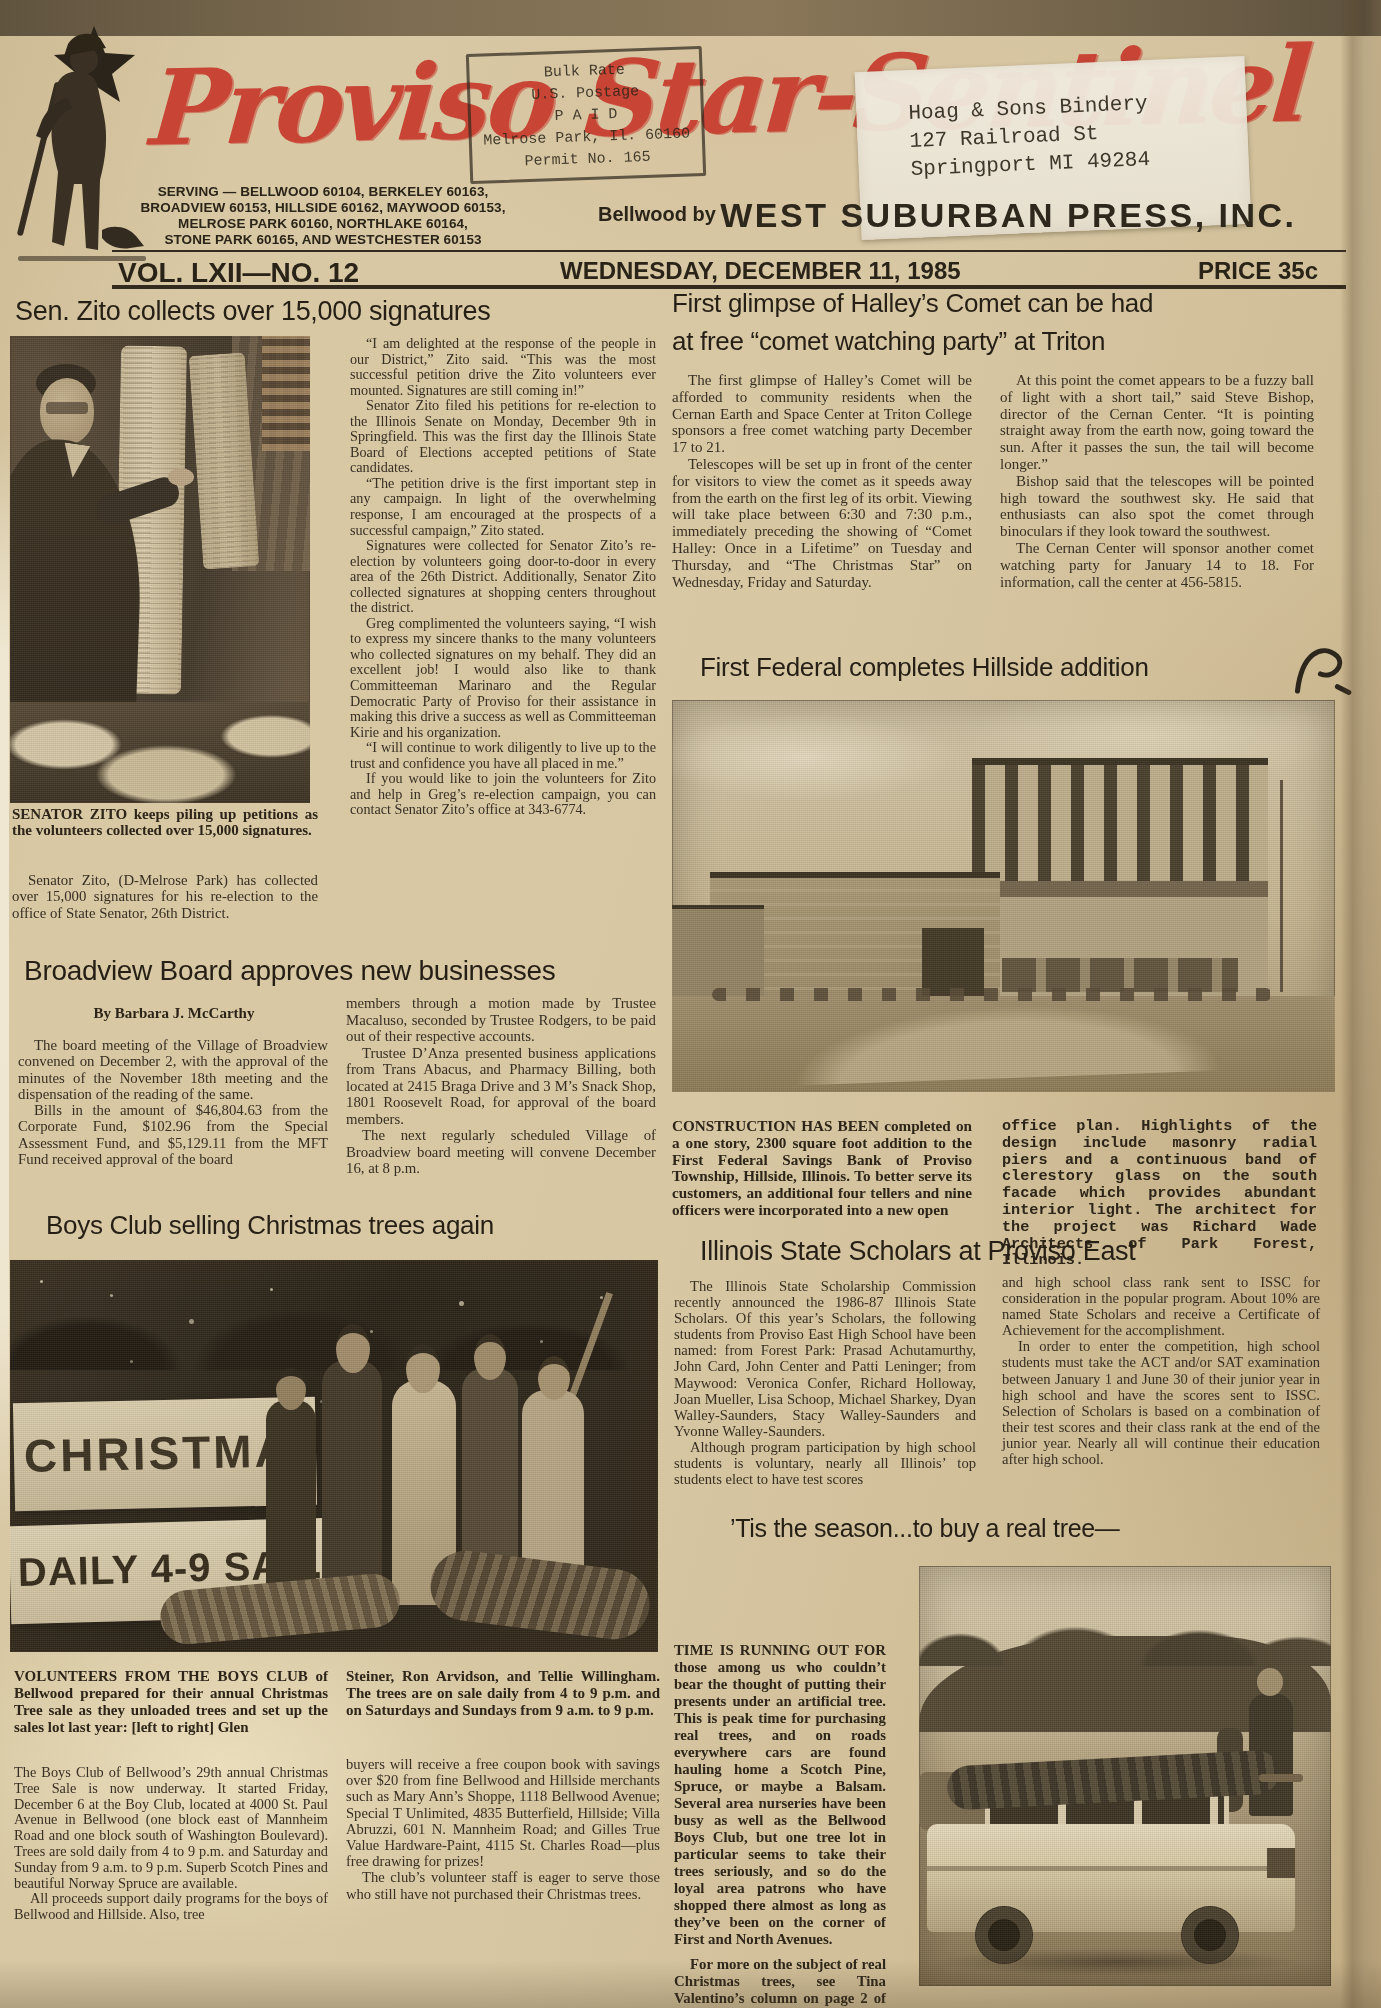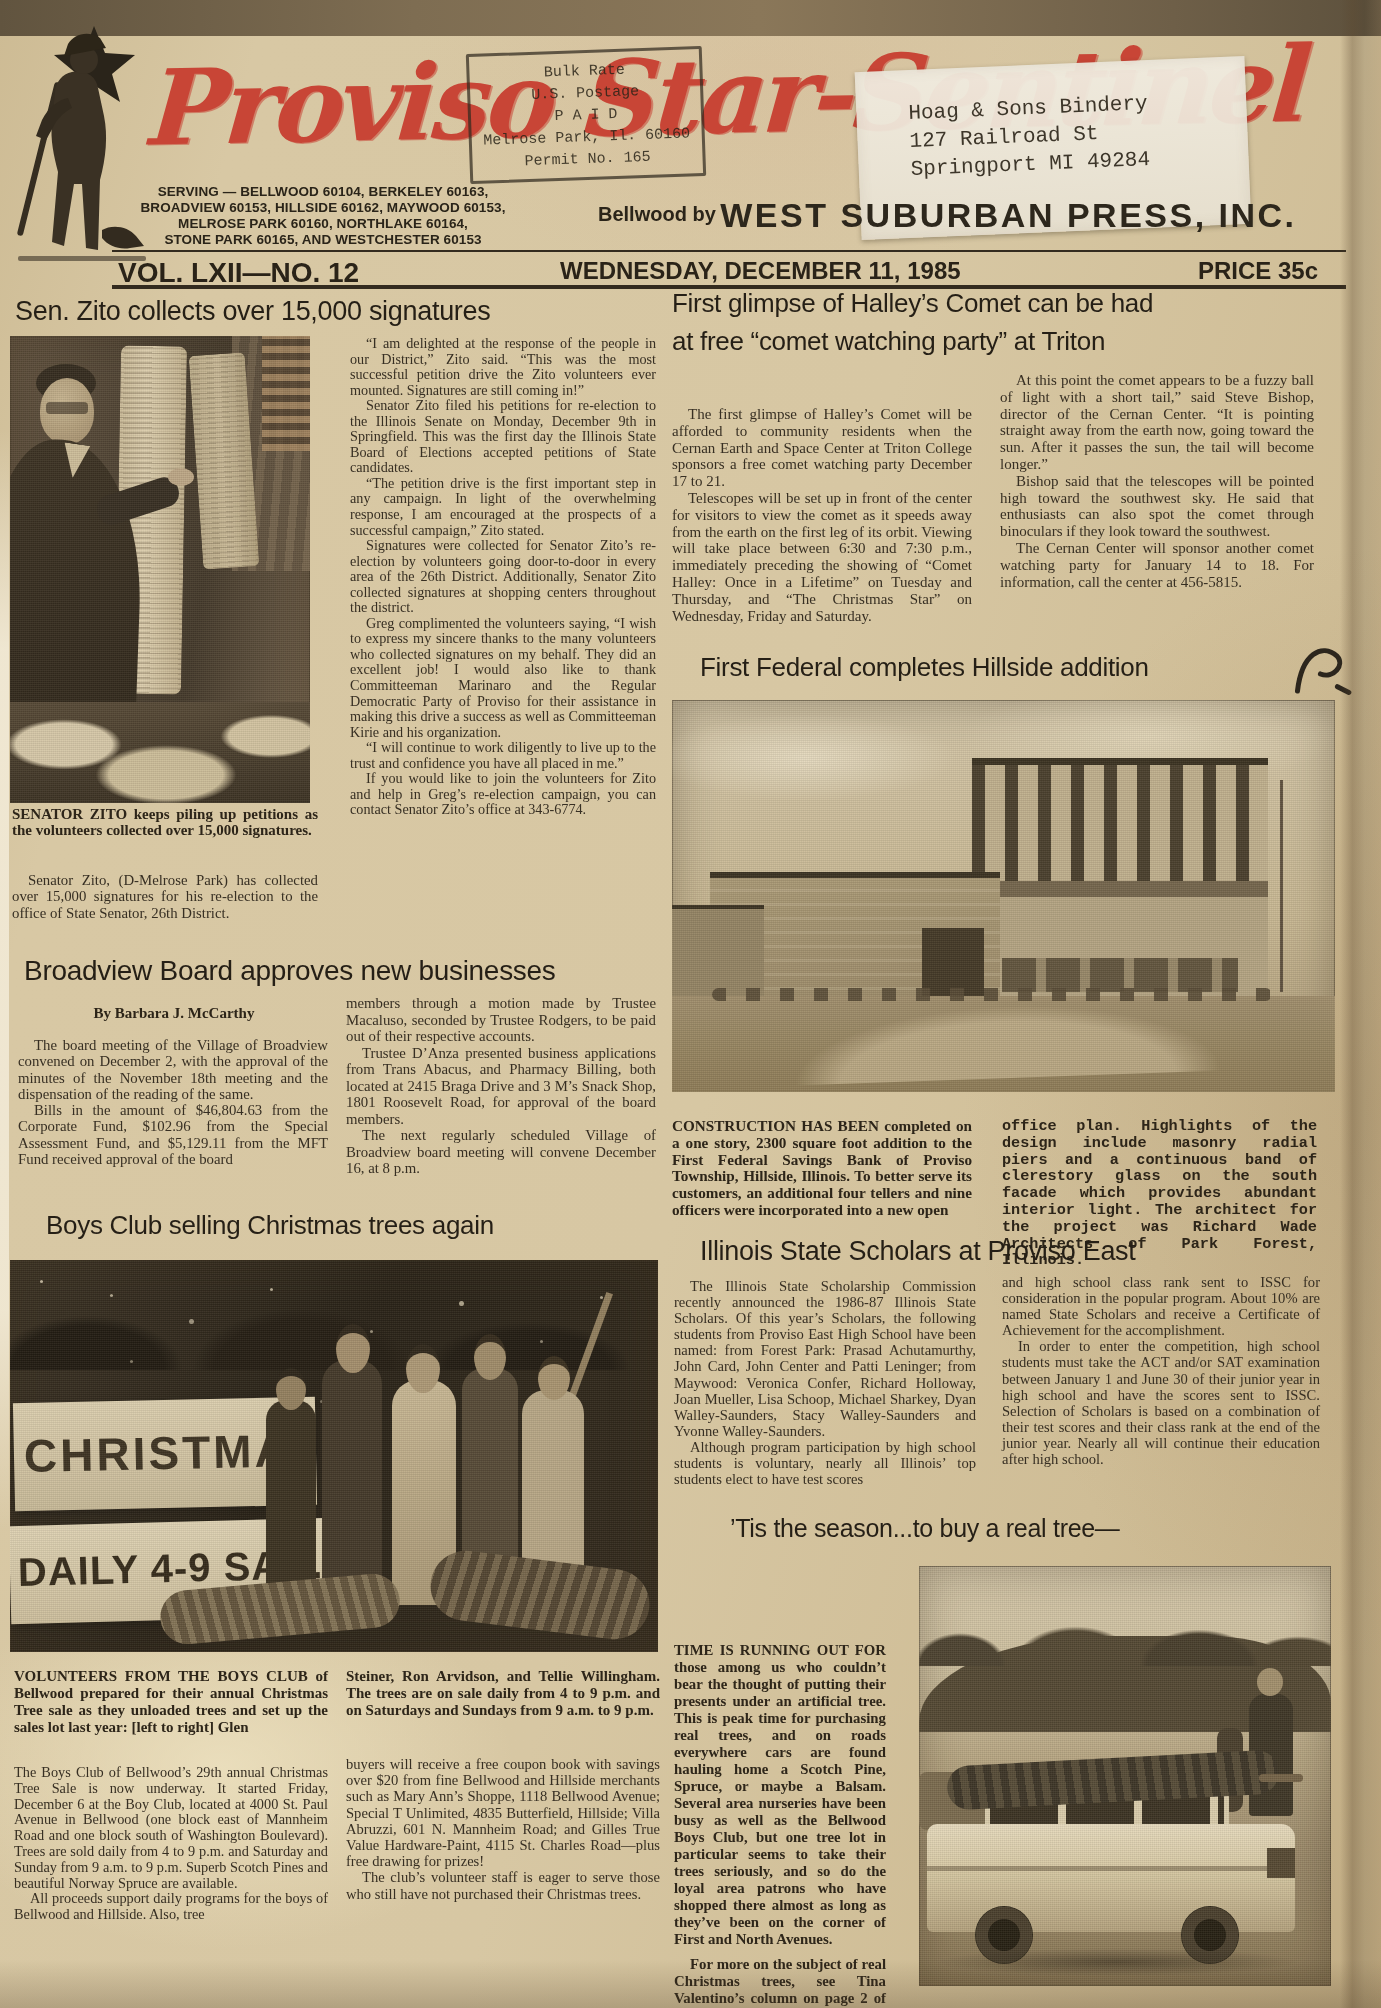--- a/index.html
+++ b/index.html
@@ -221,21 +221,21 @@
     </div>
     <div class="abs bodycol" style="left:346px;top:1756px;width:314px;font-size:14.6px;line-height:16.2px;">
       <p class="cont">buyers will receive a free coupon book with savings over $20 from fine Bellwood and Hillside merchants such as Mary Ann’s Shoppe, 1118 Bellwood Avenue; Special T Unlimited, 4835 Butterfield, Hillside; Villa Abruzzi, 601 N. Mannheim Road; and Gilles True Value Hardware-Paint, 4115 St. Charles Road—plus free drawing for prizes!</p>
       <p style="">The club’s volunteer staff is eager to serve those who still have not purchased their Christmas trees.</p>
     </div>
   </div>
 
   <div>
     <div class="abs headline" style="left:672px;top:288px;font-size:26px;">First glimpse of Halley’s Comet can be had</div>
     <div class="abs headline" style="left:672px;top:326px;font-size:26px;">at free “comet watching party” at Triton</div>
-    <div class="abs bodycol" style="left:672px;top:372px;width:300px;font-size:15px;line-height:16.8px;margin-top:34px;">
+    <div class="abs bodycol" style="left:672px;top:372px;width:300px;font-size:15px;line-height:16.8px;">
       <p>The first glimpse of Halley’s Comet will be afforded to community residents when the Cernan Earth and Space Center at Triton College sponsors a free comet watching party December 17 to 21.</p>
       <p>Telescopes will be set up in front of the center for visitors to view the comet as it speeds away from the earth on the first leg of its orbit. Viewing will take place between 6:30 and 7:30 p.m., immediately preceding the showing of “Comet Halley: Once in a Lifetime” on Tuesday and Thursday, and “The Christmas Star” on Wednesday, Friday and Saturday.</p>
     </div>
     <div class="abs bodycol" style="left:1000px;top:372px;width:314px;font-size:15px;line-height:16.8px;">
       <p>At this point the comet appears to be a fuzzy ball of light with a short tail,” said Steve Bishop, director of the Cernan Center. “It is pointing straight away from the earth now, going toward the sun. After it passes the sun, the tail will become longer.”</p>
       <p>Bishop said that the telescopes will be pointed high toward the southwest sky. He said that enthusiasts can also spot the comet through binoculars if they look toward the southwest.</p>
       <p>The Cernan Center will sponsor another comet watching party for January 14 to 18. For information, call the center at 456-5815.</p>
     </div>
   </div>
 

